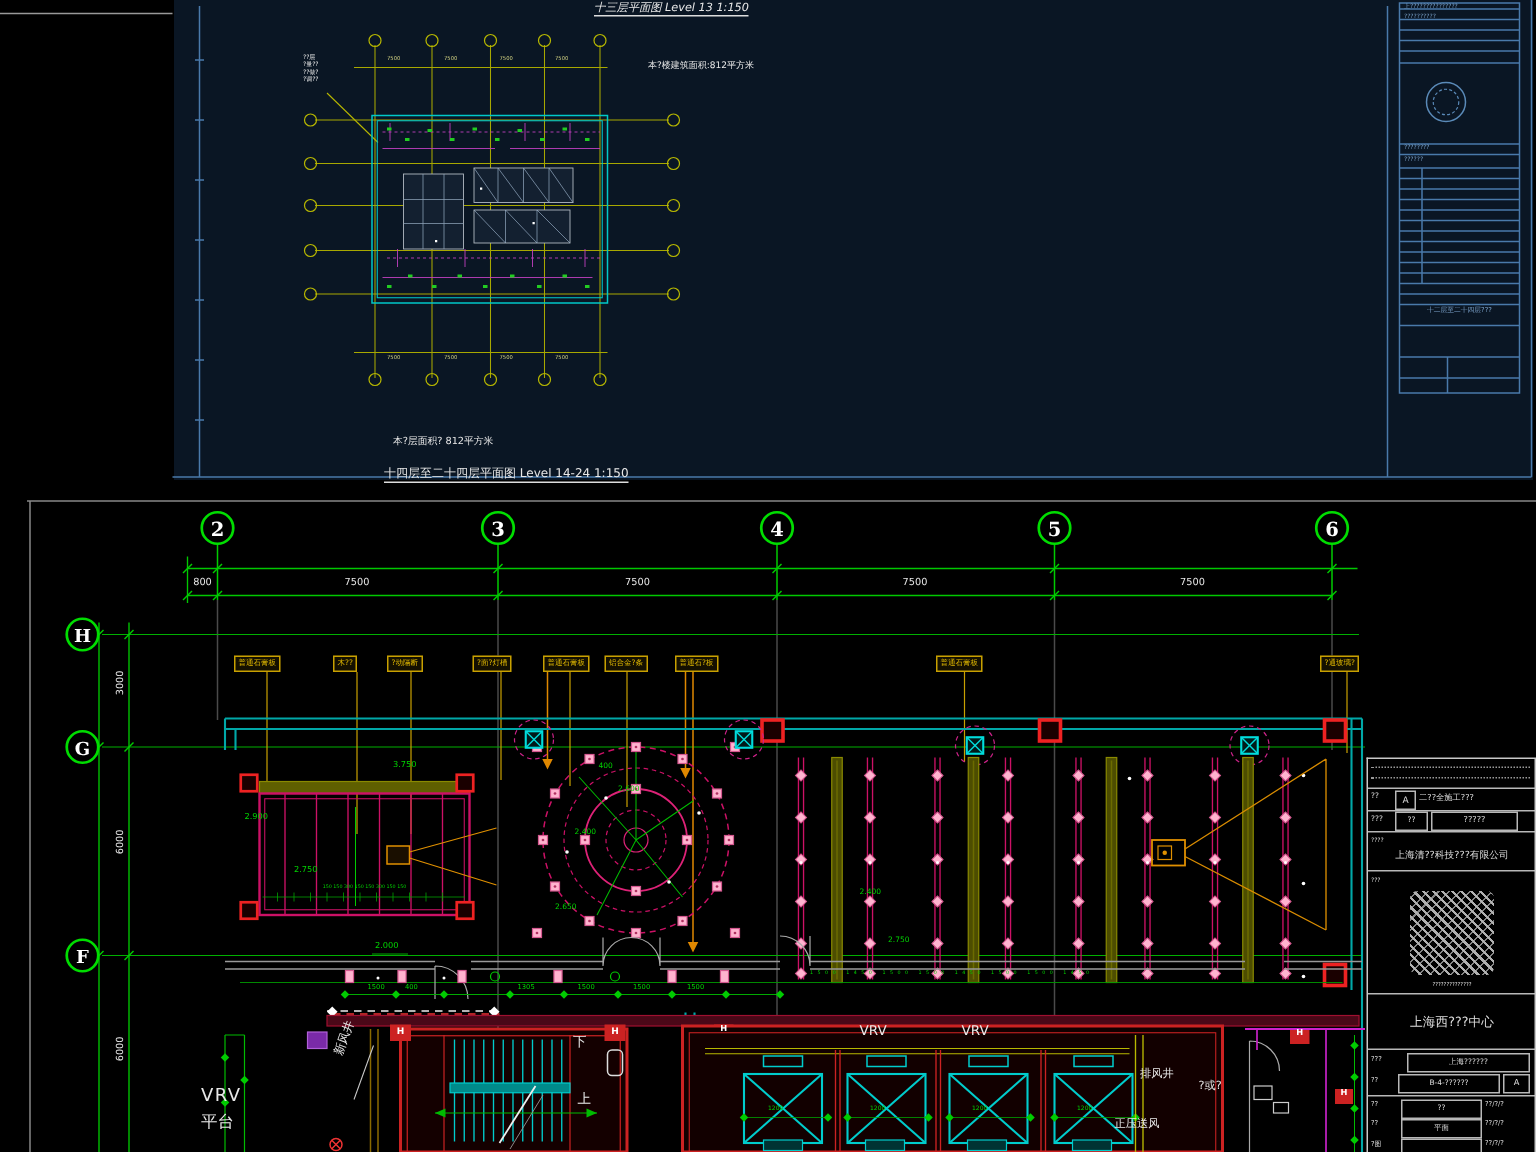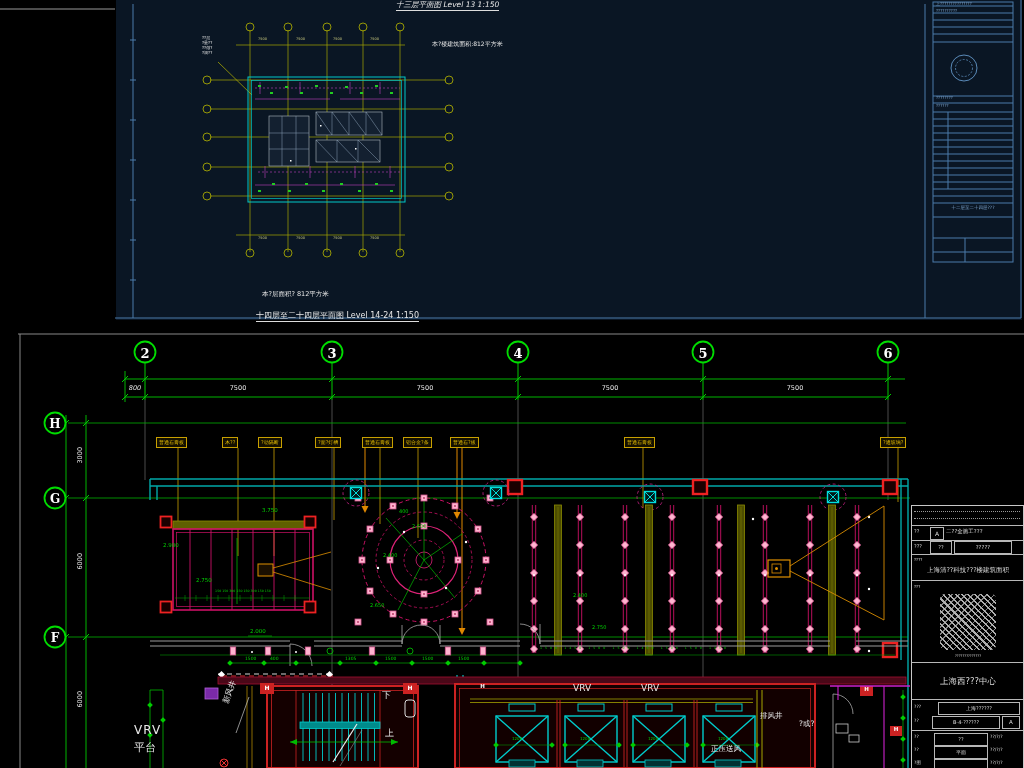--- a/index.html
+++ b/index.html
@@ -432,21 +432,21 @@
 
 <span class="bub" style="left:134px;top:346px;font-size:13px;">2</span>
 <span class="bub" style="left:321px;top:346px;font-size:13px;">3</span>
 <span class="bub" style="left:507px;top:346px;font-size:13px;">4</span>
 <span class="bub" style="left:692px;top:346px;font-size:13px;">5</span>
 <span class="bub" style="left:877px;top:346px;font-size:13px;">6</span>
 <span class="rbub" style="left:44px;top:417px;font-size:12px;">H</span>
 <span class="rbub" style="left:44px;top:492px;font-size:12px;">G</span>
 <span class="rbub" style="left:44px;top:631px;font-size:12px;">F</span>
 
-<span class="t w" style="left:122px;top:385px;font-size:6.5px;width:26px;text-align:center;font-style:italic;">800</span>
+<span class="t w" style="left:122px;top:385px;font-size:6.5px;width:26px;text-align:center;">800</span>
 <span class="t w" style="left:215px;top:385px;font-size:6.5px;width:46px;text-align:center;">7500</span>
 <span class="t w" style="left:402px;top:385px;font-size:6.5px;width:46px;text-align:center;">7500</span>
 <span class="t w" style="left:587px;top:385px;font-size:6.5px;width:46px;text-align:center;">7500</span>
 <span class="t w" style="left:772px;top:385px;font-size:6.5px;width:46px;text-align:center;">7500</span>
 <span class="t w rot90" style="left:68px;top:452px;font-size:6.5px;width:24px;text-align:center;">3000</span>
 <span class="t w rot90" style="left:68px;top:558px;font-size:6.5px;width:24px;text-align:center;">6000</span>
 <span class="t w rot90" style="left:68px;top:696px;font-size:6.5px;width:24px;text-align:center;">6000</span>
 
 <div class="callout" style="left:156px;top:437px;">普通石膏板</div>
 <div class="callout" style="left:222px;top:437px;">木??</div>
@@ -484,41 +484,41 @@
 
 <span class="t w" style="left:134px;top:724px;font-size:12px;letter-spacing:1px;">VRV</span>
 <span class="t w" style="left:134px;top:742px;font-size:11px;">平台</span>
 <span class="t w" style="left:222px;top:702px;font-size:8px;transform:rotate(-70deg);transform-origin:left top;">新风井</span>
 <span class="t w" style="left:382px;top:691px;font-size:9px;">下</span>
 <span class="t w" style="left:385px;top:729px;font-size:9px;">上</span>
 <span class="t w" style="left:573px;top:684px;font-size:9px;">VRV</span>
 <span class="t w" style="left:641px;top:684px;font-size:9px;">VRV</span>
 <span class="t w" style="left:760px;top:712px;font-size:7.5px;">排风井</span>
 <span class="t w" style="left:799px;top:720px;font-size:7.5px;">?或?</span>
-<span class="t w" style="left:711px;top:745px;font-size:7.5px;text-align:center;">正压送风</span>
+<span class="t w" style="left:743px;top:745px;font-size:7.5px;text-align:center;">正压送风</span>
 <span class="t" style="left:260px;top:685px;font-size:6px;width:14px;text-align:center;color:#fff;font-weight:bold;">H</span>
 <span class="t" style="left:403px;top:685px;font-size:6px;width:14px;text-align:center;color:#fff;font-weight:bold;">H</span>
 <span class="t" style="left:476px;top:684px;font-size:5.5px;width:13px;text-align:center;color:#fff;font-weight:bold;">H</span>
 <span class="t" style="left: 860px;top:687px;font-size:5.5px;width:13px;text-align:center;color:#fff;font-weight:bold;">H</span>
 <span class="t" style="left:890px;top:727px;font-size:5.5px;width:12px;text-align:center;color:#fff;font-weight:bold;">H</span>
 
 <div class="tb">
   <div class="dotrow" style="top:5px;"></div>
   <div class="dotrow" style="top:12px;"></div>
   <div class="hline" style="top:19px;"></div>
   <span class="el" style="left:2px;top:22px;font-size:5px;">??</span>
   <div class="cellbox" style="left:18px;top:21px;width:12px;height:11px;font-size:6px;line-height:11px;">A</div>
   <span class="el" style="left:34px;top:22px;font-size:5.5px;">二??全施工???</span>
   <div class="hline" style="top:34px;"></div>
   <span class="el" style="left:2px;top:37px;font-size:5px;">???</span>
   <div class="cellbox" style="left:18px;top:35px;width:20px;height:11px;font-size:5px;line-height:11px;">??</div>
   <div class="cellbox" style="left:42px;top:35px;width:56px;height:11px;font-size:5.5px;line-height:11px;">?????</div>
   <div class="hline" style="top:48px;"></div>
   <span class="el" style="left:2px;top:51px;font-size:4px;">????</span>
-  <span class="el" style="left:0;top:60px;width:112px;text-align:center;font-size:6.5px;">上海清??科技???楼建筑面积</span>
+  <span class="el" style="left:0;top:60px;width:112px;text-align:center;font-size:6.5px;">上海清??科技???有限公司</span>
   <div class="hline" style="top:74px;"></div>
   <span class="el" style="left:2px;top:78px;font-size:4px;">???</span>
   <div class="stamp"></div>
   <span class="el" style="left:4px;top:148px;width:104px;text-align:center;font-size:3.5px;">??????????????</span>
   <div class="hline" style="top:156px;"></div>
   <span class="el" style="left:0;top:170px;width:112px;text-align:center;font-size:8.5px;">上海西???中心</span>
   <div class="hline" style="top:193px;"></div>
   <span class="el" style="left:2px;top:198px;font-size:4.5px;">???</span>
   <div class="cellbox" style="left:26px;top:196px;width:80px;height:11px;font-size:5px;line-height:11px;">上海??????</div>
   <span class="el" style="left:2px;top:212px;font-size:4.5px;">??</span>

